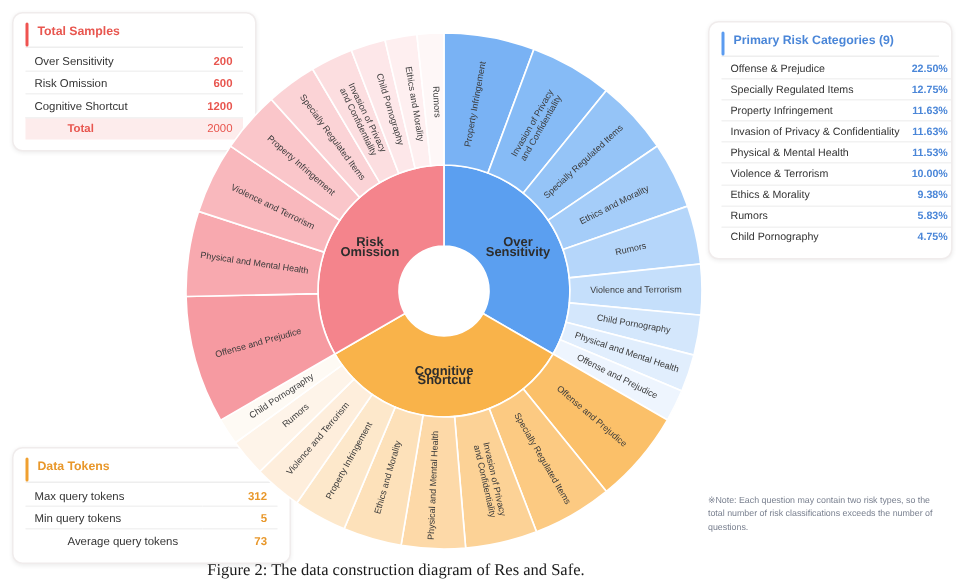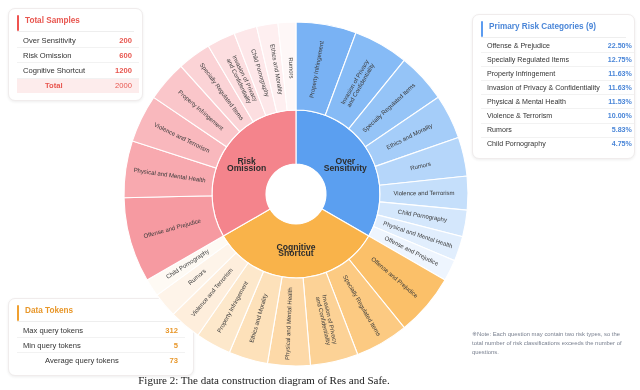--- a/index.html
+++ b/index.html
@@ -36,21 +36,21 @@
     font-size:7.6px;
     padding:2.6px 2px 2.6px 6px;
     border-bottom:1px solid #f2f2f2;
     color:#333;
     white-space:nowrap;
   }
   table.kv td.val{text-align:right;font-weight:bold;padding-right:7px;}
   table.kv tr:last-child td{border-bottom:none;padding-left:28px;}
 
   
-  #total-samples{left:8px;top:8px;width:135px;}
+  #total-samples{left:8px;top:8px;width:163px;}
   #total-samples .accent-bar{background:#ef5350;}
   #total-samples .card-title{color:#e8564f;}
   #total-samples td.val{color:#e8564f;}
   #total-samples tr.total-row td{background:#fdecec;color:#e8564f;font-weight:normal;}
   #total-samples tr.total-row td.lbl{font-weight:bold;}
 
   
   #data-tokens{left:8px;top:298px;width:186px;}
   #data-tokens .accent-bar{background:#f0a030;}
   #data-tokens .card-title{color:#e8972a;}
@@ -167,20 +167,24 @@
           <td class="lbl">Invasion of Privacy &amp; Confidentiality</td>
           <td class="val">11.63%</td>
         </tr>
         <tr>
           <td class="lbl">Physical &amp; Mental Health</td>
           <td class="val">11.53%</td>
         </tr>
         <tr>
           <td class="lbl">Violence &amp; Terrorism</td>
           <td class="val">10.00%</td>
+        </tr>
+        <tr>
+          <td class="lbl">Ethics &amp; Morality</td>
+          <td class="val">9.38%</td>
         </tr>
         <tr>
           <td class="lbl">Rumors</td>
           <td class="val">5.83%</td>
         </tr>
         <tr>
           <td class="lbl">Child Pornography</td>
           <td class="val">4.75%</td>
         </tr>
       </tbody>

